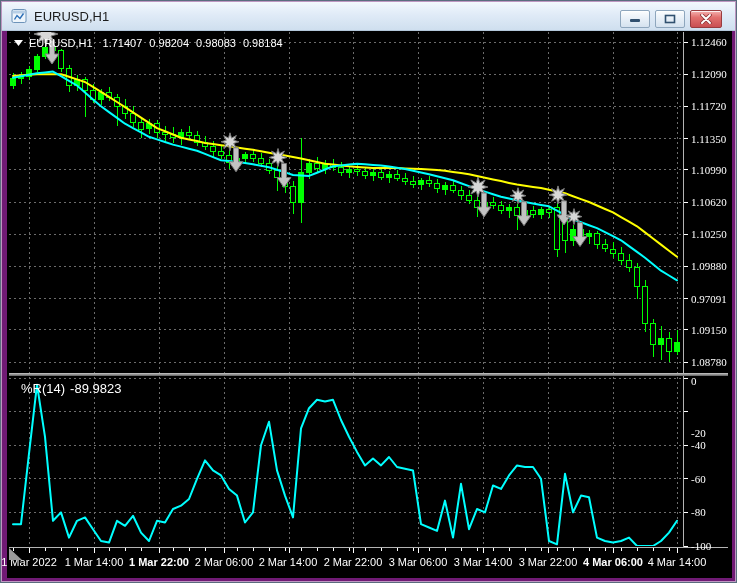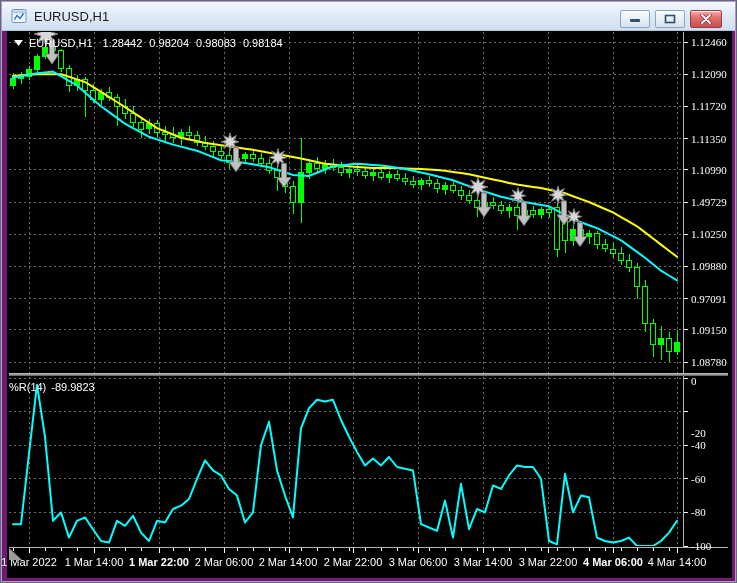--- a/index.html
+++ b/index.html
@@ -43,21 +43,21 @@
   .splitter{position:absolute;left:8px;top:372px;width:719px;height:3px;
     background:linear-gradient(#c9c9c9,#5e5e5e);}
   .header-line{
     position:absolute;left:13px;top:35px;height:13px;
     display:flex;align-items:center;color:#fff;font-size:11px;white-space:nowrap;
   }
   .header-line .dd{margin-right:6px;}
   .header-line .sym{margin-right:10px;}
   .header-line .q{margin-right:7px;}
   .wr-label{
-    position:absolute;left:8px;top:380px;color:#fff;font-size:11px;white-space:nowrap;
+    position:absolute;left:20px;top:380px;color:#fff;font-size:13px;white-space:nowrap;
   }
   .wr-label span{margin-right:5px;}
   .axis-label{position:absolute;color:#fff;font-size:11px;line-height:12px;white-space:nowrap;font-family:Liberation Serif, serif;}
   .time-label{position:absolute;color:#fff;font-size:11px;line-height:12px;width:66px;text-align:center;white-space:nowrap;}
   #grip{position:absolute;left:8px;top:547px;}
 </style>
 </head>
 <body>
 
 <div class="window">
@@ -584,37 +584,37 @@
       <line x1="547" y1="547" x2="547" y2="552" stroke="#ffffff" stroke-width="1" shape-rendering="crispEdges"></line>
       <line x1="612" y1="547" x2="612" y2="552" stroke="#ffffff" stroke-width="1" shape-rendering="crispEdges"></line>
       <line x1="676" y1="547" x2="676" y2="552" stroke="#ffffff" stroke-width="1" shape-rendering="crispEdges"></line>
     </svg>
 
   <div class="header-line">
     <svg class="dd" width="9" height="6">
         <polygon points="0,0 9,0 4.5,6" fill="#ffffff"></polygon>
       </svg>
     <span class="sym">EURUSD,H1</span>
-    <span class="q">1.28442</span>
+    <span class="q">1.71407</span>
     <span class="q">0.98204</span>
     <span class="q">0.98083</span>
     <span class="q">0.98184</span>
   </div>
 
   <div class="wr-label">
     <span>%R(14)</span><span>-89.9823</span>
   </div>
 
   <div id="price-labels">
       <div class="axis-label" style="left: 690px; top: 35px;">1.12460</div>
       <div class="axis-label" style="left: 690px; top: 67px;">1.12090</div>
       <div class="axis-label" style="left: 690px; top: 99px;">1.11720</div>
       <div class="axis-label" style="left: 690px; top: 132px;">1.11350</div>
       <div class="axis-label" style="left: 690px; top: 163px;">1.10990</div>
-      <div class="axis-label" style="left: 690px; top: 195px;">1.49729</div>
+      <div class="axis-label" style="left: 690px; top: 195px;">1.10620</div>
       <div class="axis-label" style="left: 690px; top: 227px;">1.10250</div>
       <div class="axis-label" style="left: 690px; top: 259px;">1.09880</div>
       <div class="axis-label" style="left: 690px; top: 292px;">0.97091</div>
       <div class="axis-label" style="left: 690px; top: 323px;">1.09150</div>
       <div class="axis-label" style="left: 690px; top: 355px;">1.08780</div>
     </div>
   <div id="wr-labels">
       <div class="axis-label" style="left: 690px; top: 374px;">0</div>
       <div class="axis-label" style="left: 690px; top: 426px;">-20</div>
       <div class="axis-label" style="left: 690px; top: 438px;">-40</div>

